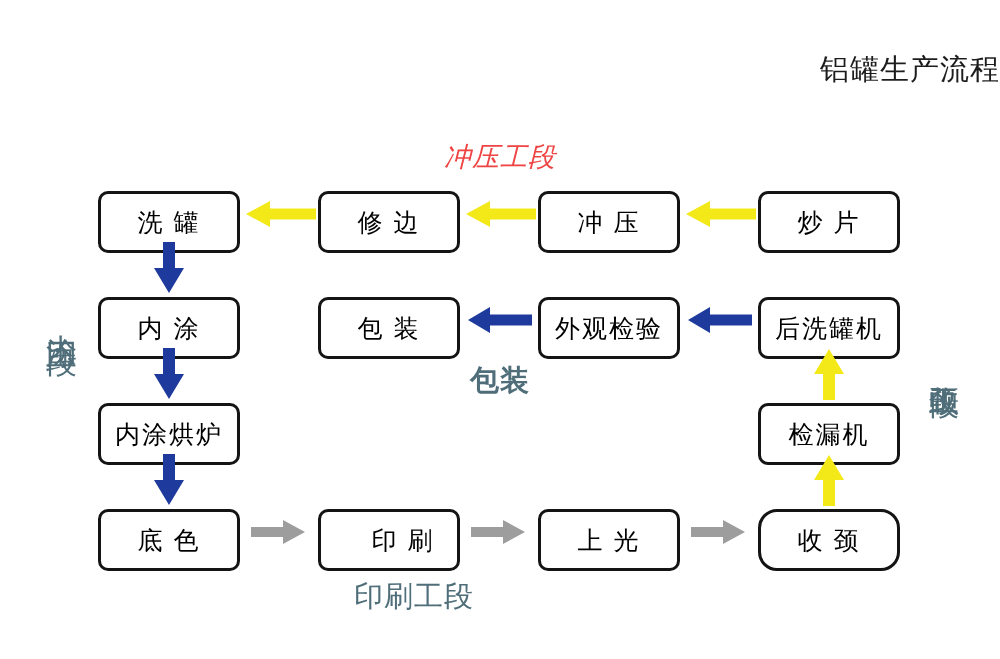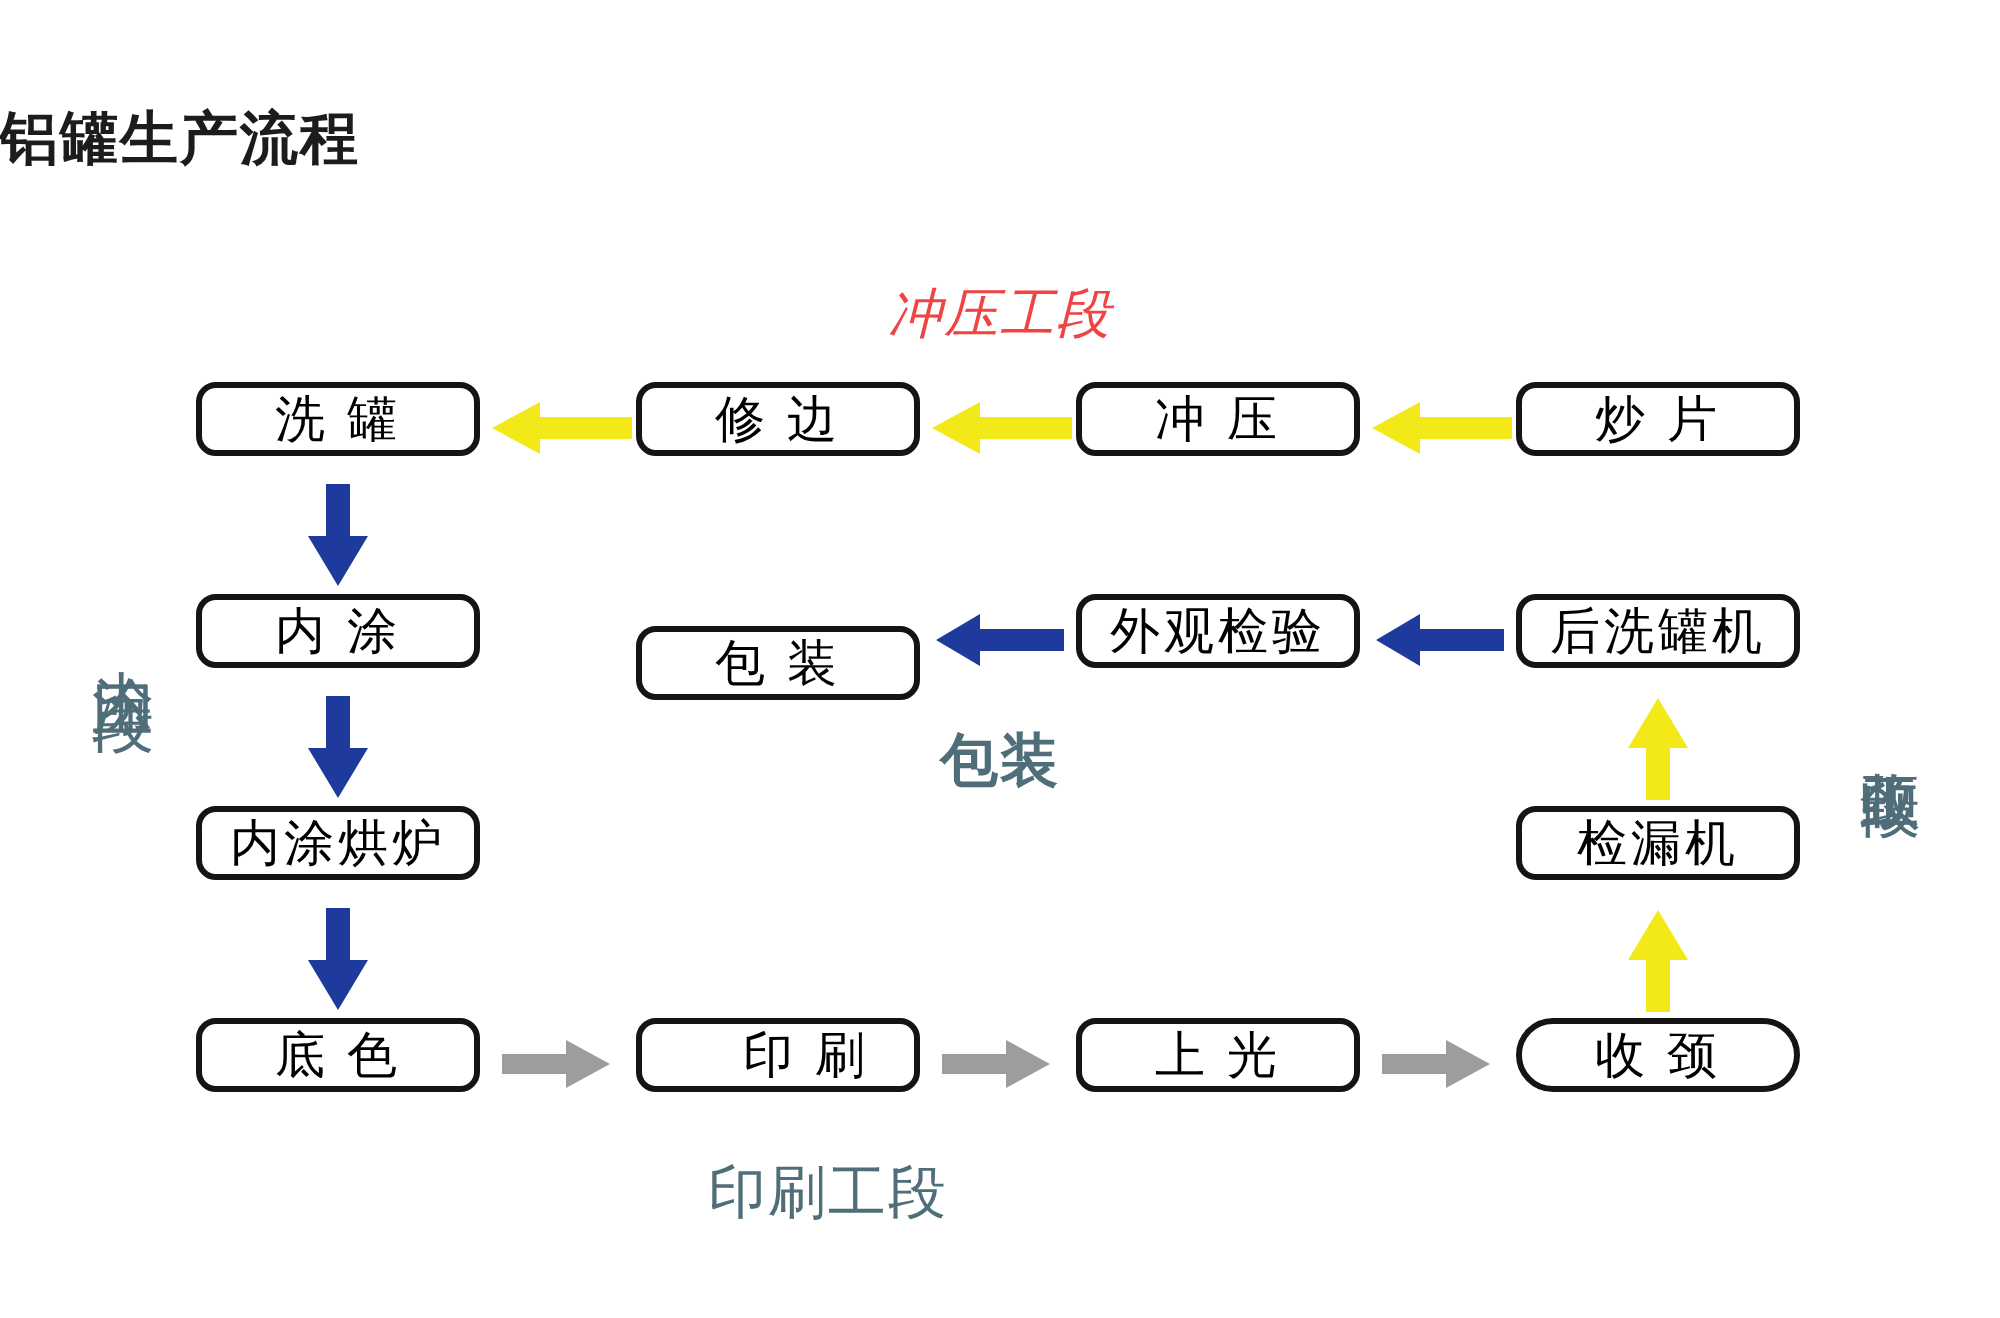--- a/index.html
+++ b/index.html
@@ -2,33 +2,33 @@
 <html><head>
 <meta charset="utf-8">
 <style>
   html,body { margin:0; padding:0; }
   body { font-family: "Liberation Sans", "DejaVu Sans", sans-serif; background:#ffffff; }
   #canvas {
     position:relative; width:1000px; height:659px; background:#ffffff;
     overflow:hidden; margin:0 auto;
   }
   .title {
-    position:absolute; left:0; top:50px; width:1000px; text-align:left;
-    font-size:29px; letter-spacing:1px; color:#1c1c1c;font-weight:bold;
+    position:absolute; left:0; top:50px; width:1000px; text-align:right;
+    font-size:29px; letter-spacing:1px; color:#1c1c1c;
   }
   .section-label {
     position:absolute; font-size:27px; color:#4f6e7a; letter-spacing:1px;
   }
   .section-label.centered { left:0; width:1000px; text-align:center; }
   .section-label.vertical {
     writing-mode:vertical-rl; text-orientation:upright;
     font-size:31px; letter-spacing:4px;
   }
   .node {
-    position:absolute; width:142px; height:37px; box-sizing:border-box;
+    position:absolute; width:142px; height:62px; box-sizing:border-box;
     background:#ffffff; border:3px solid #141414; border-radius:10px;
     display:flex; align-items:center; justify-content:center;
     font-size:25px; letter-spacing:2px; color:#000000; white-space:nowrap;
   }
   .arrow { position:absolute; display:block; }
 </style>
 </head>
 <body>
 
 <div id="canvas">
@@ -40,21 +40,21 @@
   <div class="section-label" style="left: 326px; top: 577px; font-size: 29px; color: rgb(79, 110, 122); margin-left: 28px;">印刷工段</div>
   <div class="section-label vertical" style="left: 40px; top: 310px; color: rgb(79, 110, 122);">内涂工段</div>
   <div class="section-label vertical" style="left: 923px; top: 363px; font-size: 30px; letter-spacing: 1px; color: rgb(79, 110, 122);">收颈工段</div>
 
   <div class="node" style="left:98px; top:191px;">洗 罐</div>
   <div class="node" style="left:318px; top:191px;">修 边</div>
   <div class="node" style="left:538px; top:191px;">冲 压</div>
   <div class="node" style="left:758px; top:191px;">炒 片</div>
 
   <div class="node" style="left:98px; top:297px;">内 涂</div>
-  <div class="node" style="left:318px; top:313px;">包 装</div>
+  <div class="node" style="left:318px; top:297px;">包 装</div>
   <div class="node" style="left:538px; top:297px;">外观检验</div>
   <div class="node" style="left:758px; top:297px;">后洗罐机</div>
 
   <div class="node" style="left:758px; top:403px;">检漏机</div>
   <div class="node" style="left:98px; top:403px;">内涂烘炉</div>
 
   <div class="node" style="left:98px; top:509px;">底 色</div>
   <div class="node" style="left:318px; top:509px;padding-left:28px;">印 刷</div>
   <div class="node" style="left:538px; top:509px;">上 光</div>
   <div class="node" style="left:758px; top:509px;border-radius:19px;">收 颈</div>

